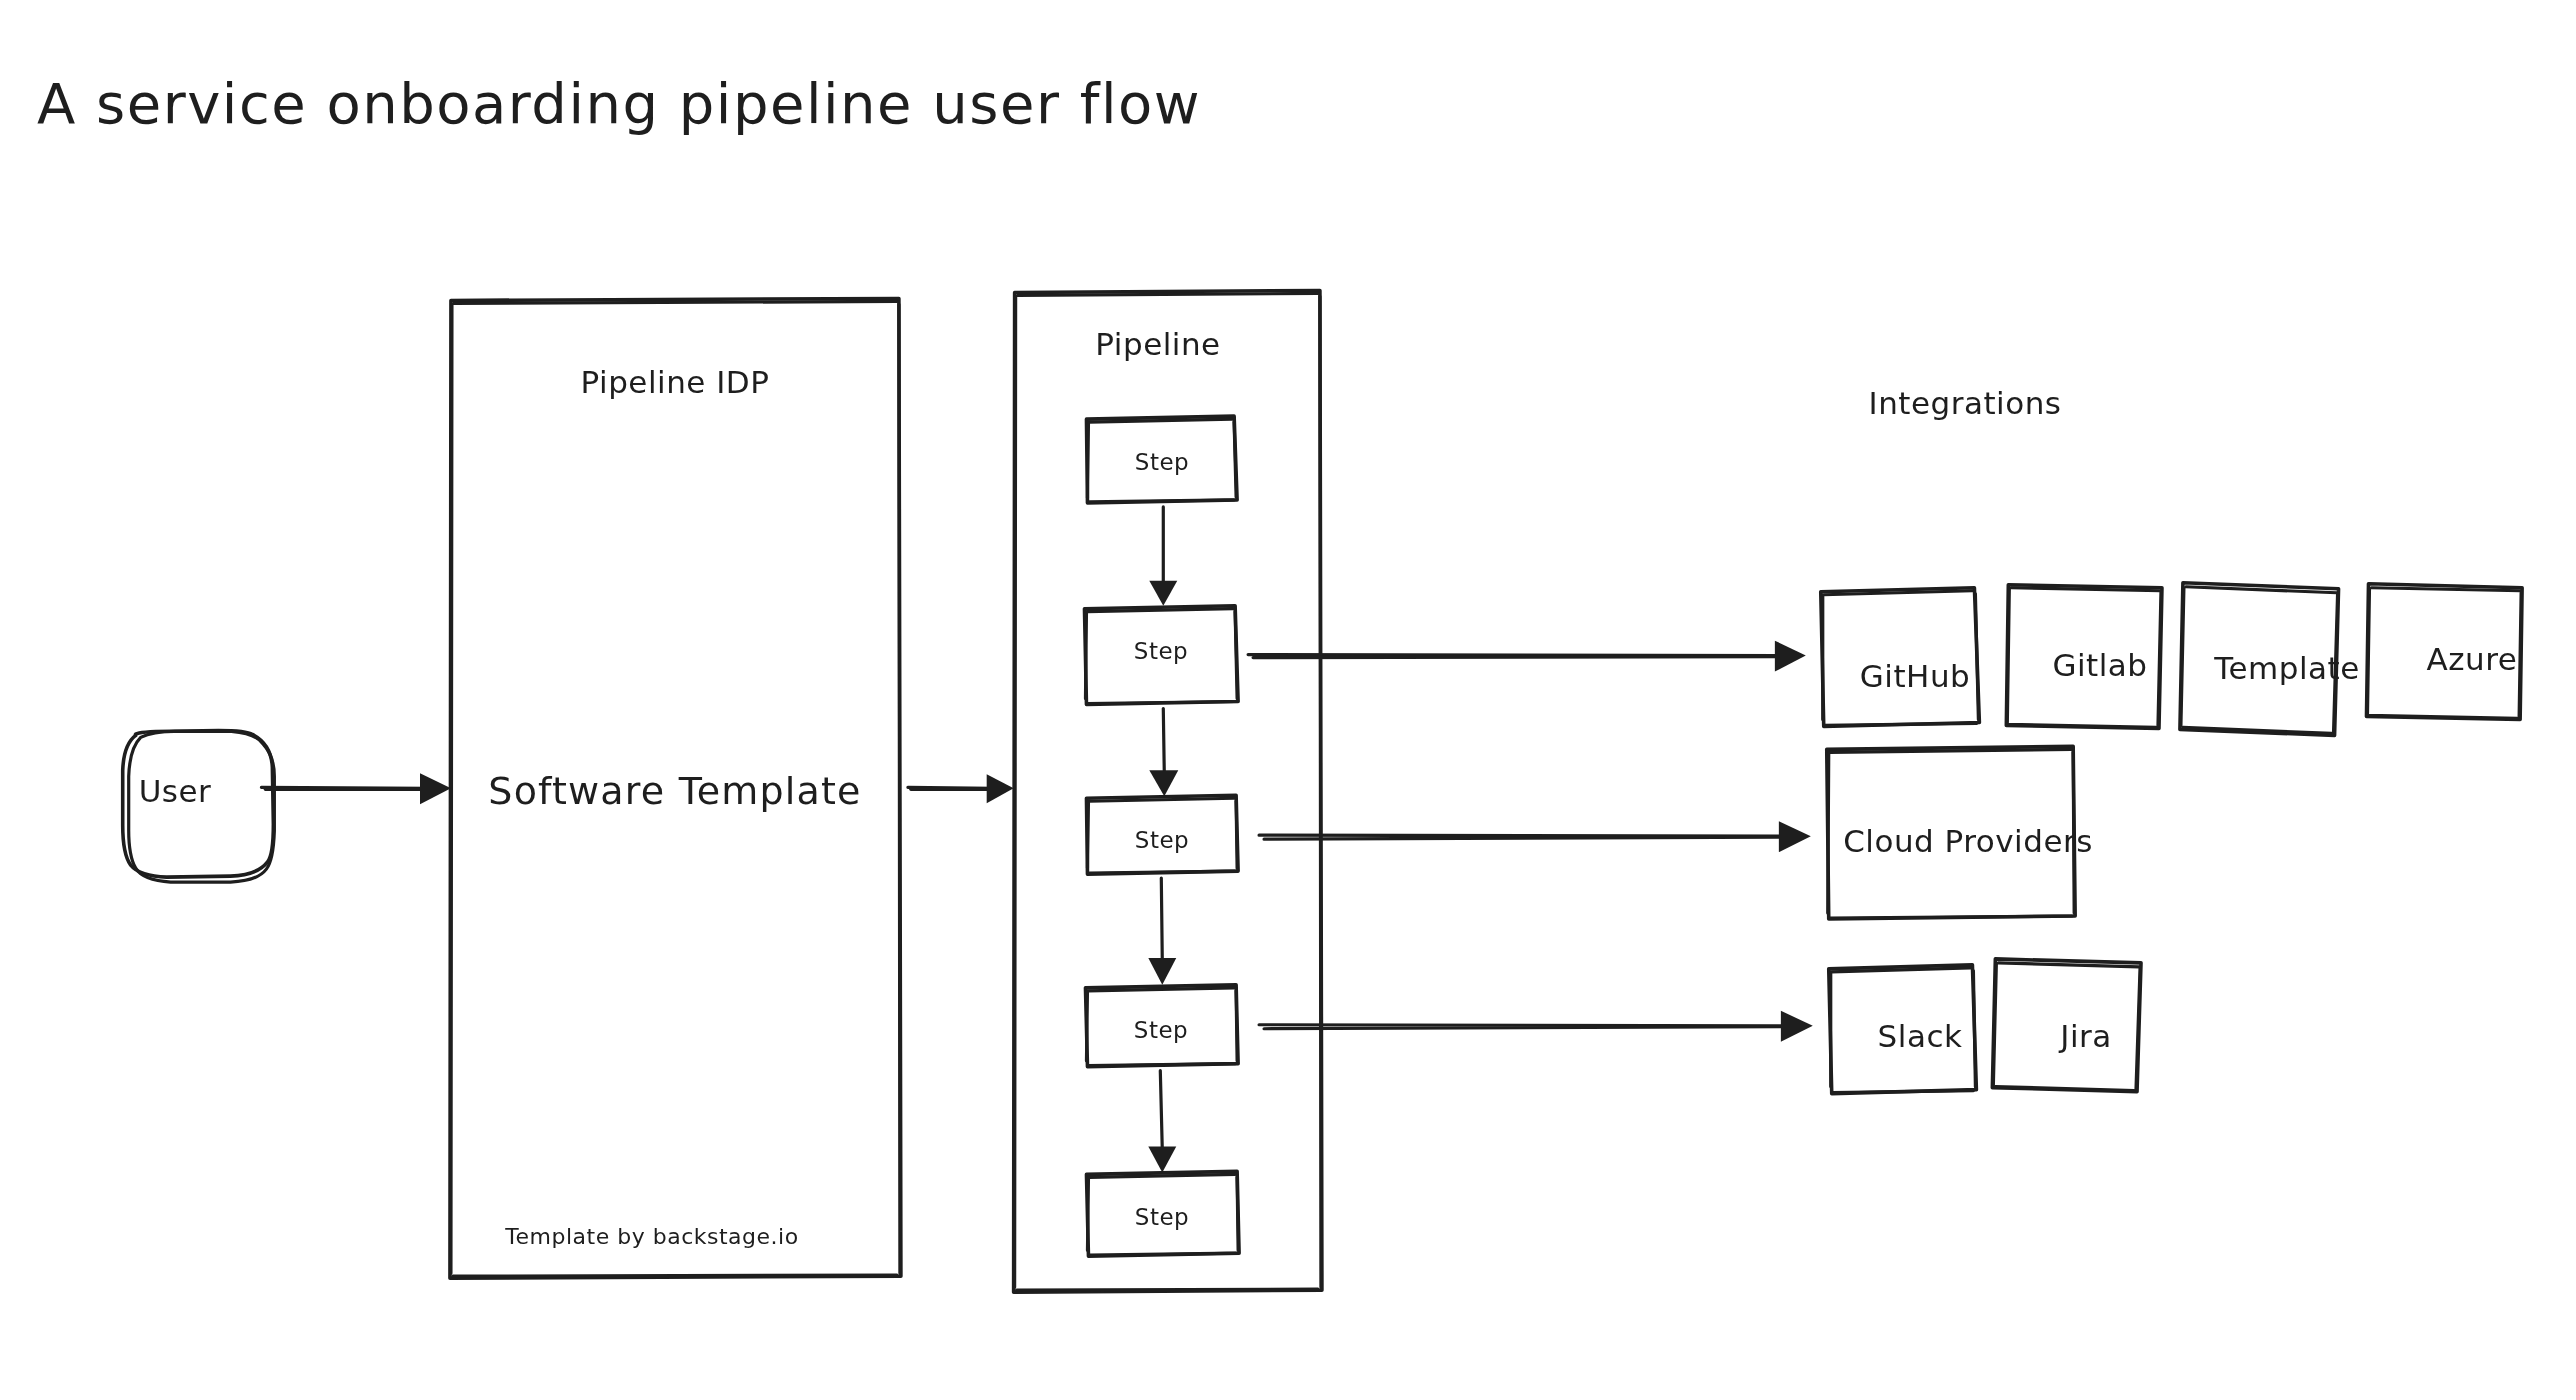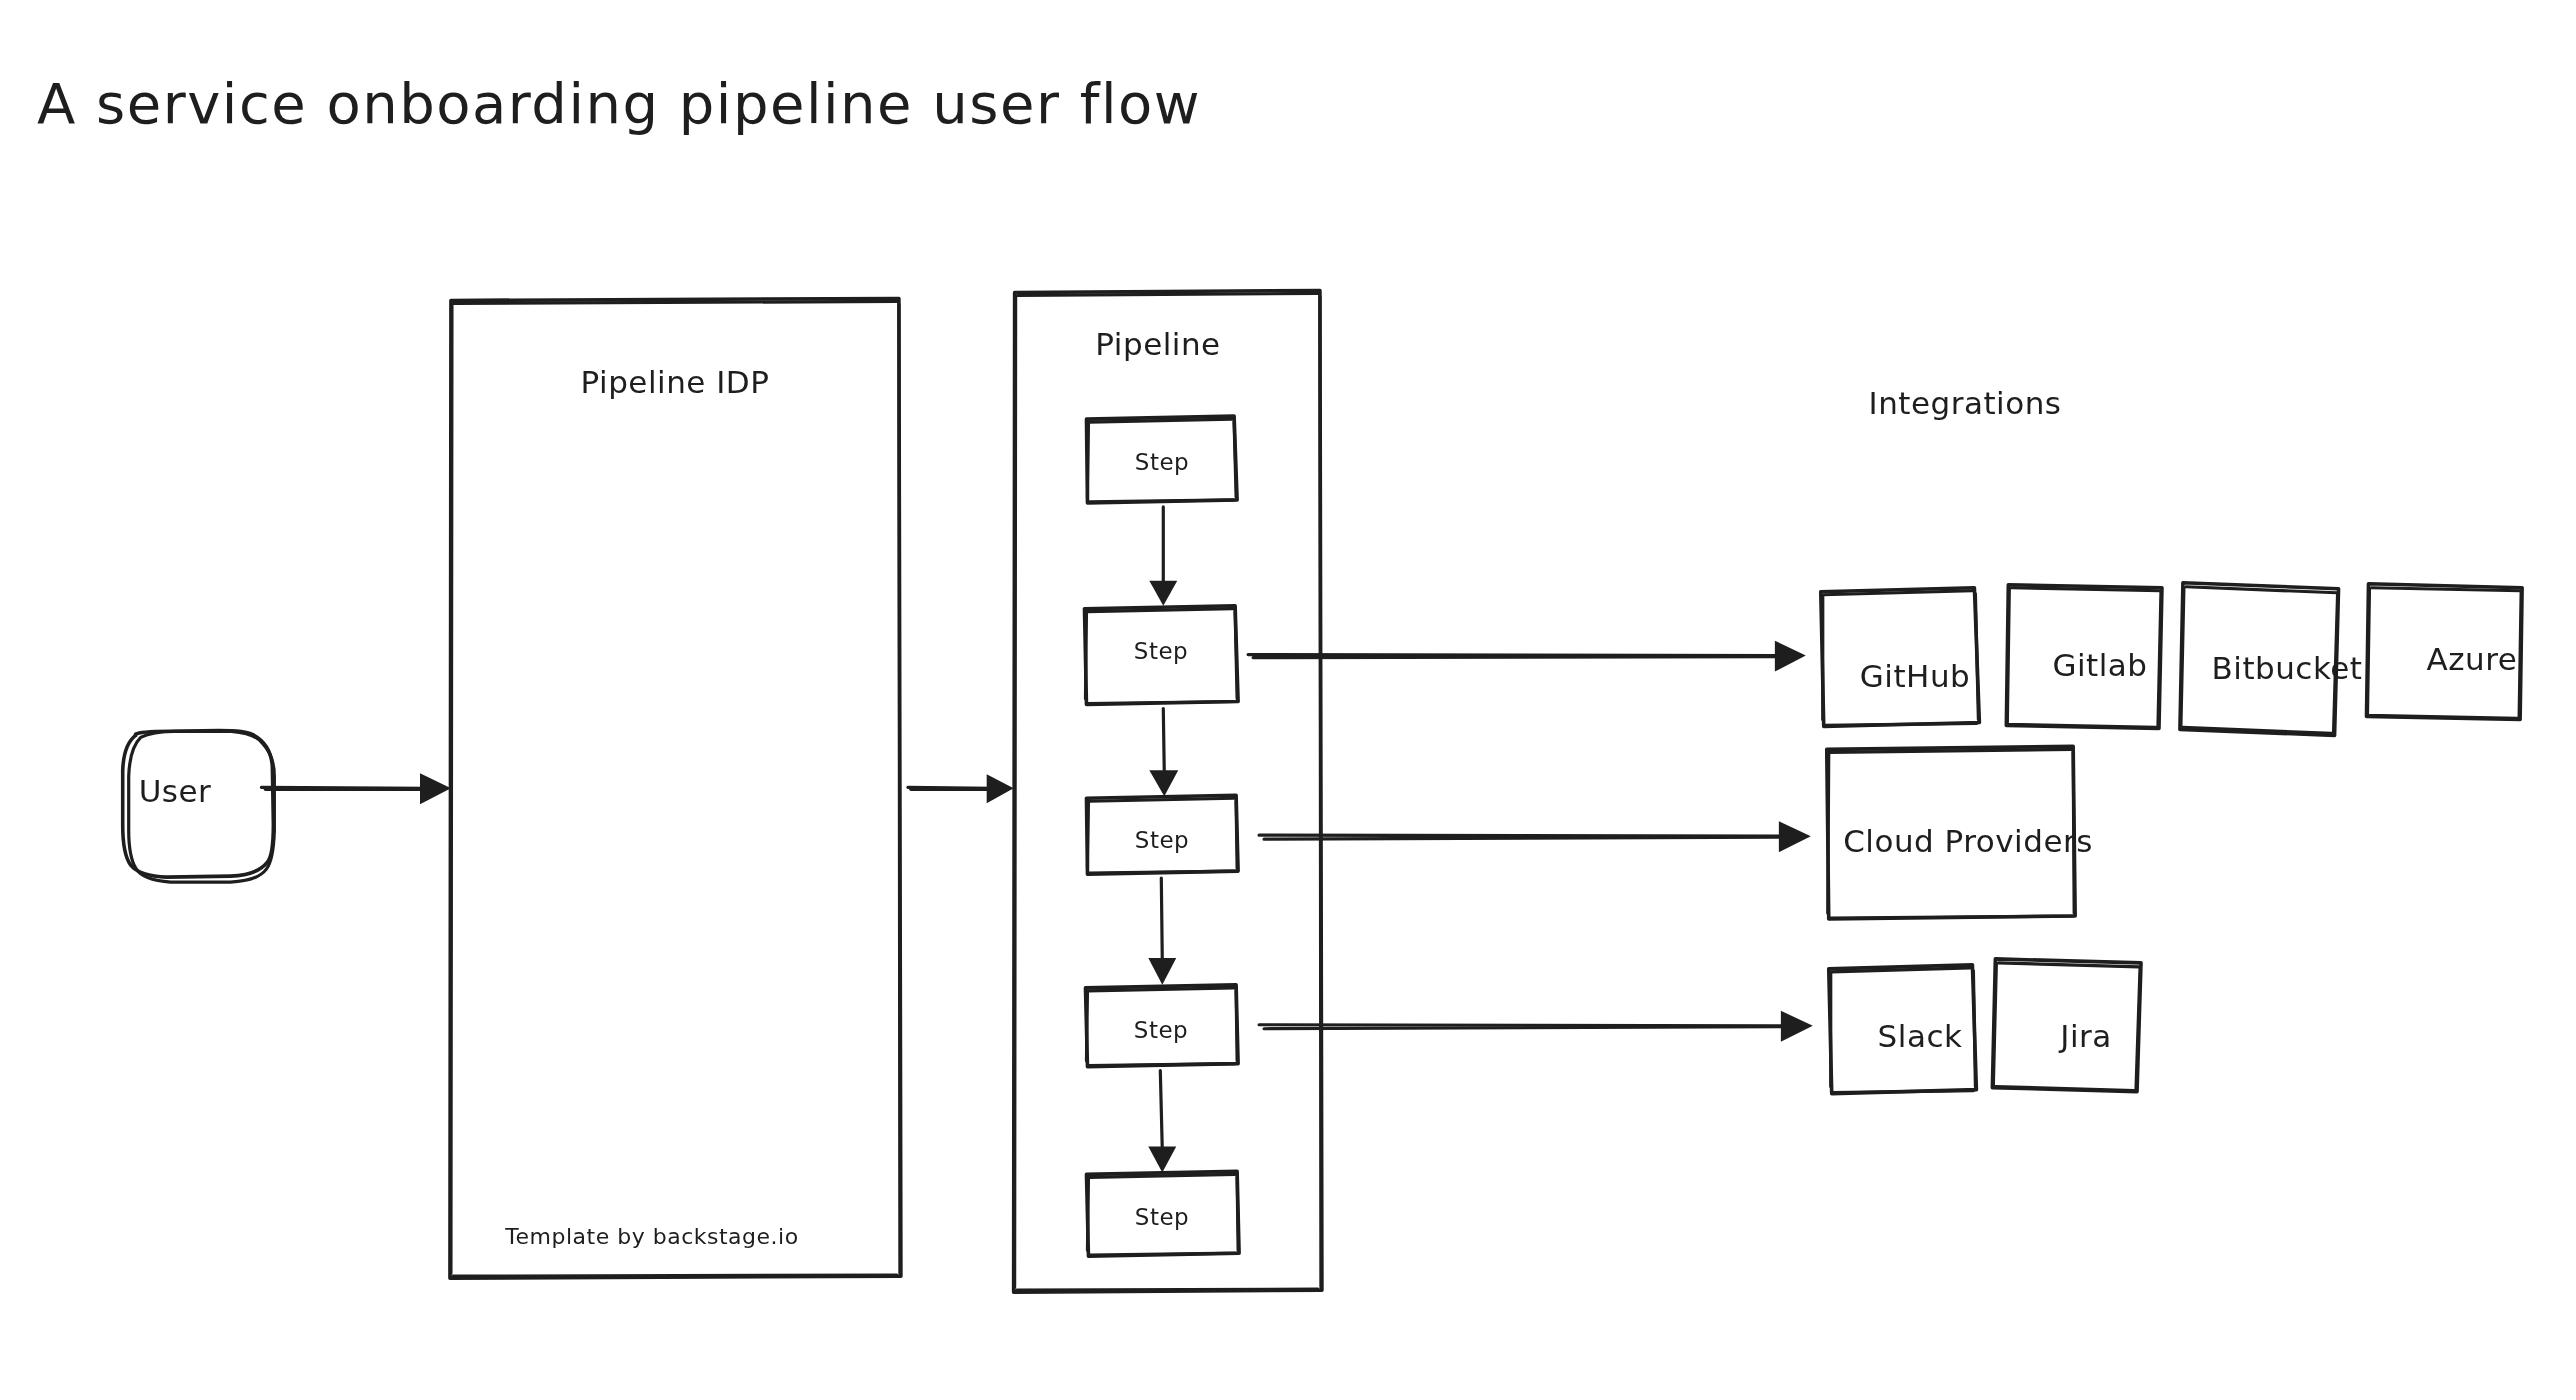--- a/index.html
+++ b/index.html
@@ -175,36 +175,37 @@
     </g>
 
   </svg>
 
   <div class="label lbl-title" style="left:619px; top:103px;">A service onboarding pipeline user flow</div>
 
   <div class="label lbl-user" style="left:175px; top:791px;">User</div>
 
   <div class="label lbl-section" style="left:675px; top:382px;">Pipeline IDP</div>
 
+  <div class="label lbl-big" style="left:675px; top:791px;">Software Template</div>
 
   <div class="label lbl-small" style="left:652px; top:1236px;">Template by backstage.io</div>
 
   <div class="label lbl-section" style="left:1158px; top:344px;">Pipeline</div>
 
   <div class="label lbl-step" style="left:1162px; top:462px;">Step</div>
   <div class="label lbl-step" style="left:1161px; top:651px;">Step</div>
   <div class="label lbl-step" style="left:1162px; top:840px;">Step</div>
   <div class="label lbl-step" style="left:1161px; top:1030px;">Step</div>
   <div class="label lbl-step" style="left:1162px; top:1217px;">Step</div>
 
   <div class="label lbl-section" style="left:1965px; top:403px;">Integrations</div>
 
   <div class="label lbl-node" style="left:1915px; top:660px;margin-top:16px;">GitHub</div>
   <div class="label lbl-node" style="left:2100px; top:665px;">Gitlab</div>
-  <div class="label lbl-node" style="left:2287px; top:668px;">Bitbucket</div>
+  <div class="label lbl-node" style="left:2287px; top:668px;">Template</div>
   <div class="label lbl-node" style="left:2472px; top:659px;">Azure</div>
 
   <div class="label lbl-node" style="left:1968px; top:841px;">Cloud Providers</div>
 
   <div class="label lbl-node" style="left:1920px; top:1036px;">Slack</div>
   <div class="label lbl-node" style="left:2086px; top:1036px;">Jira</div>
 
 </div>
 
 

